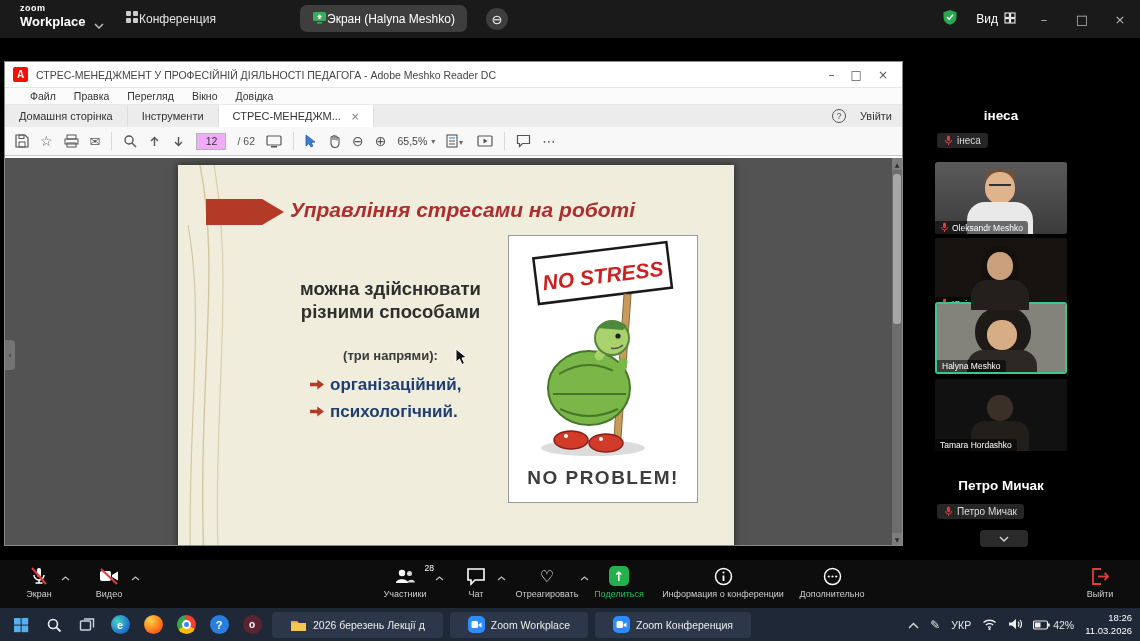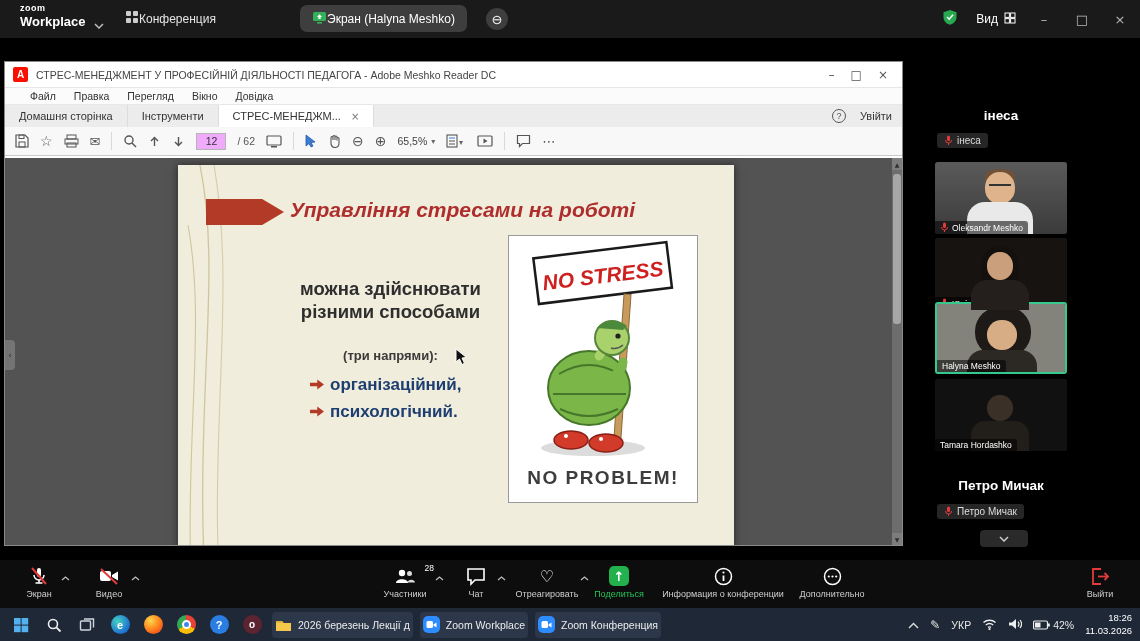--- a/index.html
+++ b/index.html
@@ -107,21 +107,21 @@
   
   .taskbar { position:absolute; left:0; top:608px; width:1140px; height:33px; background:#1e2836; display:flex; align-items:center; gap:7px; padding:0 8px; }
   .tb-ic { width:26px; height:26px; display:flex; align-items:center; justify-content:center; border-radius:4px; flex:0 0 auto; }
   .circ { width:19px; height:19px; border-radius:50%; display:flex; align-items:center; justify-content:center; font-size:11px; font-weight:bold; color:#fff; }
   .edge-c { background:radial-gradient(circle at 35% 35%, #46d3c0, #1d6fd1 70%); }
   .ffx-c { background:radial-gradient(circle at 35% 30%, #ffd54a, #ff7a1a 55%, #e0442a 90%); }
   .chrome-c { background:conic-gradient(#ea4335 0 33%, #fbbc05 33% 66%, #34a853 66% 100%); position:relative; }
   .chrome-c::after { content:''; position:absolute; inset:5px; background:#4285f4; border:2px solid #fff; border-radius:50%; }
   .help-c { background:#2a7de1; }
   .dark-c { background:#5b2430; font-size:10px; }
-  .tb-app { height:26px; background:#2c3749; border-radius:4px; display:flex; align-items:center; gap:6px; padding:0 3px; font-size:10.5px; color:#ececec; white-space:nowrap; flex:0 0 auto; }
+  .tb-app { height:26px; background:#2c3749; border-radius:4px; display:flex; align-items:center; gap:6px; padding:0 18px; font-size:10.5px; color:#ececec; white-space:nowrap; flex:0 0 auto; }
   .zoom-sq { width:17px; height:17px; background:#2d8cff; border-radius:5px; display:flex; align-items:center; justify-content:center; flex:0 0 auto; }
   .tray { margin-left:auto; display:flex; align-items:center; gap:11px; color:#e8e8e8; font-size:10.5px; }
   .clockblk { text-align:right; font-size:9.5px; line-height:1.3; color:#fff; }
 </style>
 </head>
 <body>
 
 <header class="ztb">
   <div class="ztb-logo">
     <div class="l1">zoom</div>

